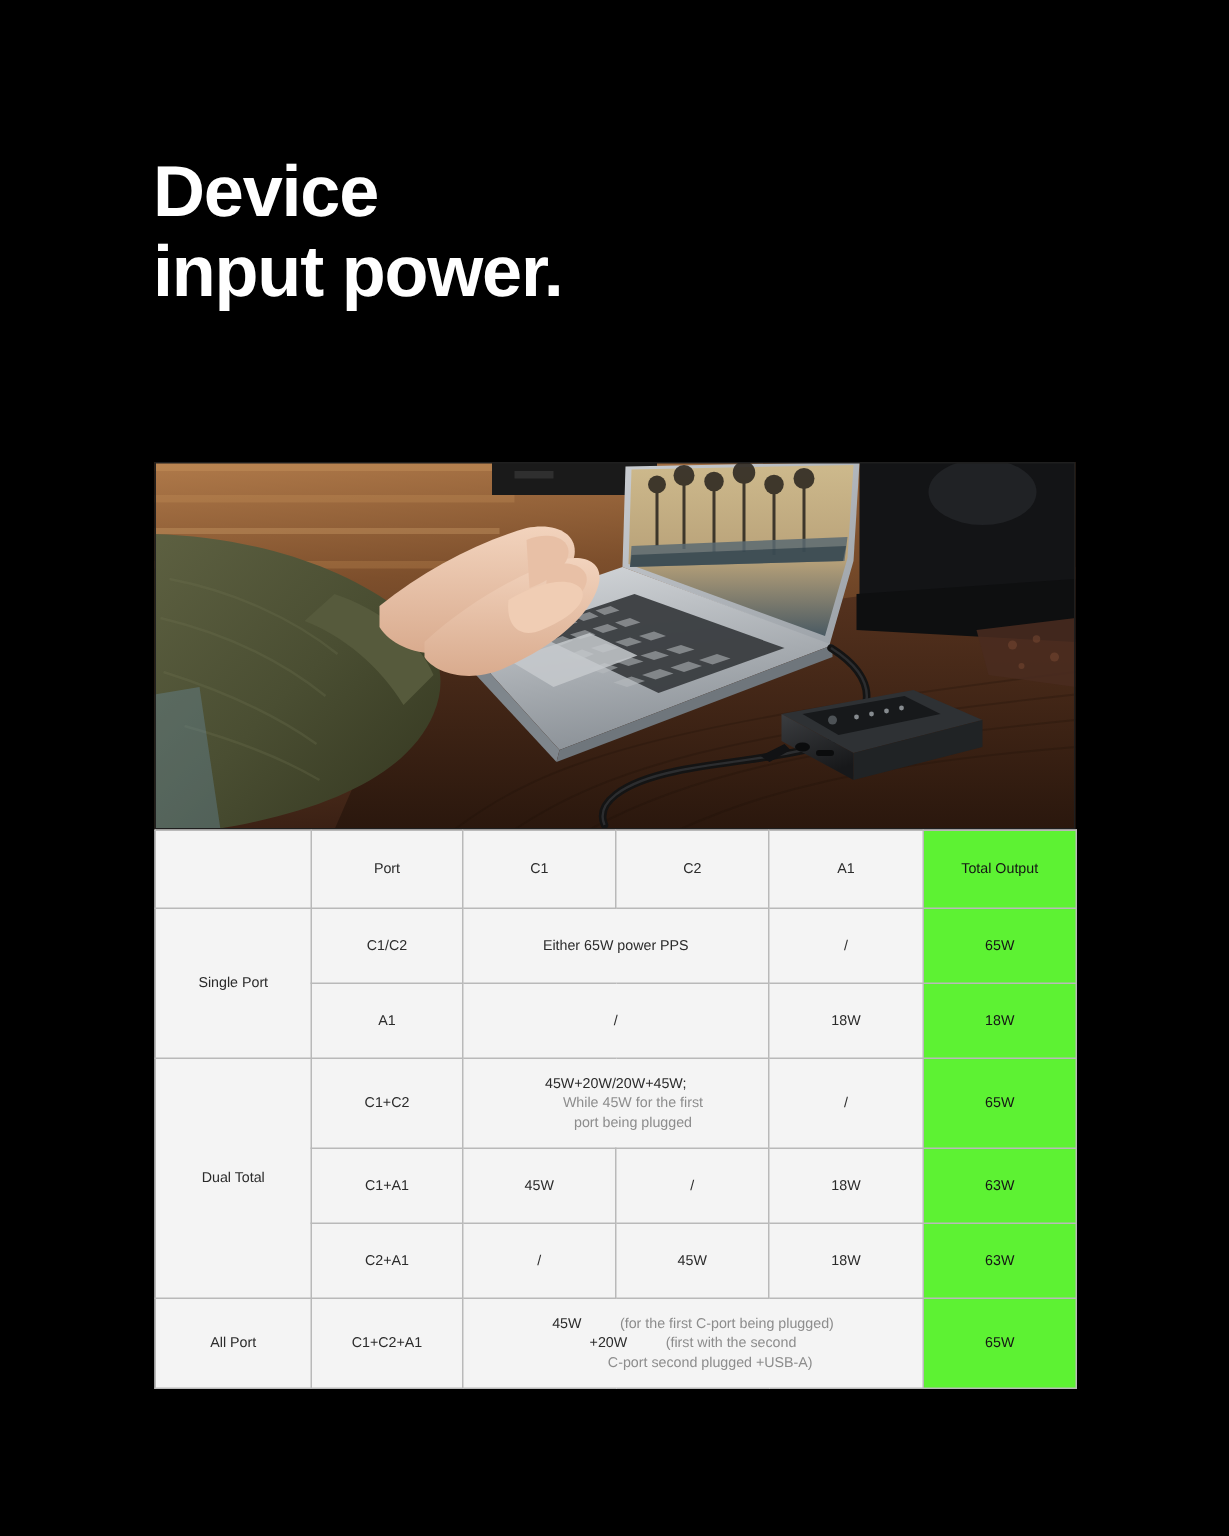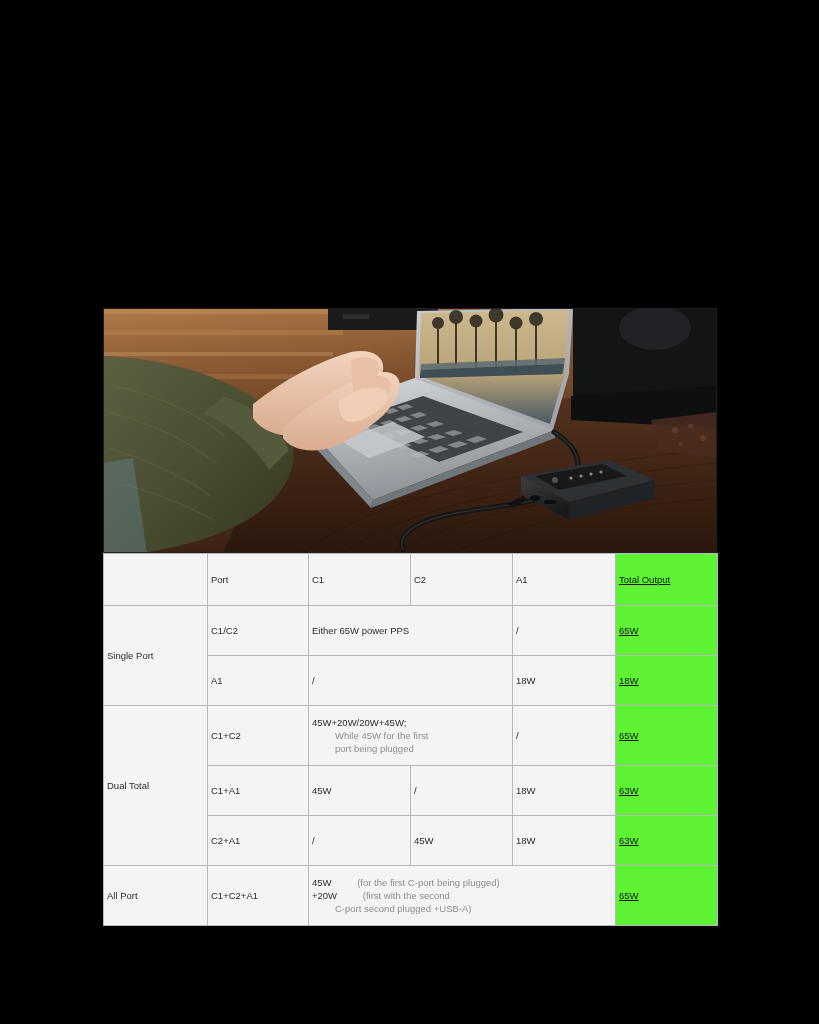--- a/index.html
+++ b/index.html
@@ -37,49 +37,53 @@
     width:614px;
     border-collapse:collapse;
     table-layout:fixed;
     background:#f4f4f4;
   }
   .spec-table td {
     border:1px solid #b9b9b9;
     background:#f4f4f4;
     color:#2b2b2b;
     font-size:9.5px;
-    text-align:left;
+    text-align:center;
     vertical-align:middle;
     padding:10px 3px;
     line-height:13px;
   }
   .c-group  { width:104px; }
   .c-port   { width:101px; }
   .c-c1     { width:102px; }
   .c-c2     { width:102px; }
   .c-a1     { width:103px; }
   .c-total  { width:102px; }
 
-  td.total { background:#5df233; color:#151515; font-weight:400;text-decoration:underline; }
+  td.total { background:#5df233; color:#151515; font-weight:400; }
 
   .r-head td { height:52px; }
   .r-sp1 td, .r-sp2 td { height:50px; }
   .r-dp1 td { height:51px; }
   .r-dp2 td, .r-dp3 td { height:50px; }
   .r-ap td  { height:47px; }
 
   .multi { line-height:13px; }
   .multi .strong { color:#2b2b2b; }
   .multi .soft   { color:#8d8d8d;margin-left:23px; }
 </style>
 </head>
 <body>
 
 <div class="page">
 
+  <div class="heading">
+    <span class="line">Device</span>
+    <span class="line">input power.</span>
+  </div>
 
   <div class="photo">
     <svg viewBox="0 0 614 245" preserveAspectRatio="none">
       <defs>
         <linearGradient id="deskG" x1="0" y1="0" x2="0.35" y2="1">
           <stop offset="0" stop-color="#a9itemsomit"></stop>
         </linearGradient>
         <linearGradient id="desk" x1="0" y1="0" x2="0.2" y2="1">
           <stop offset="0" stop-color="#b07a4a"></stop>
           <stop offset="0.35" stop-color="#7d4f2c"></stop>

